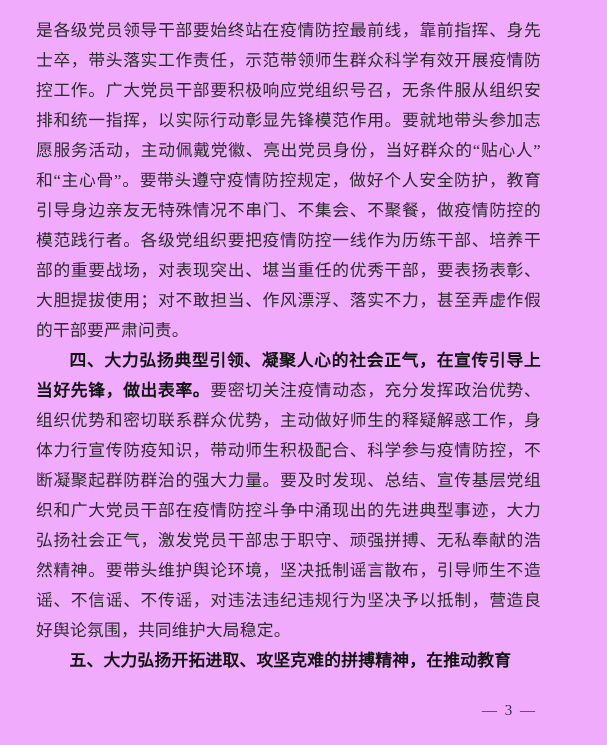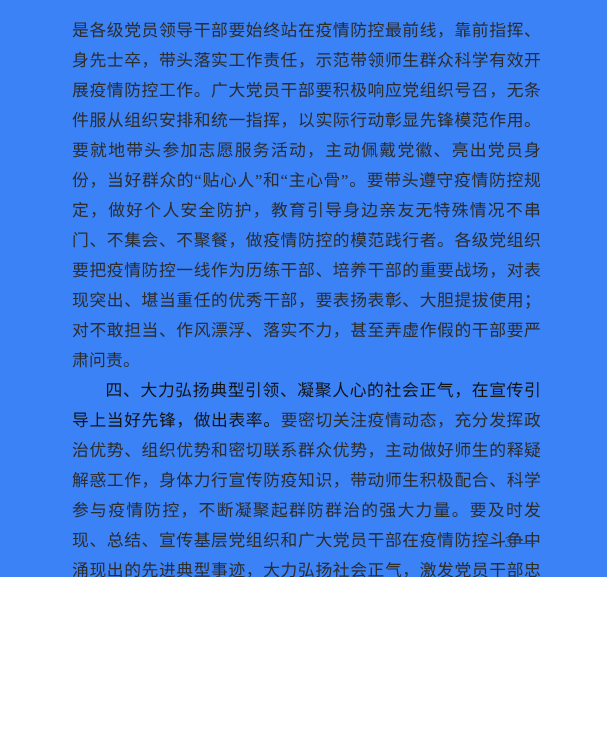--- a/index.html
+++ b/index.html
@@ -3,45 +3,45 @@
 <meta charset="utf-8">
 <style>
   html, body {
     margin: 0;
     padding: 0;
     background: #ffffff;
   }
   .page {
     position: relative;
     width: 607px;
-    height: 577px;
-    background: #3b82f6;
+    height: 745px;
+    background: #f0abfc;
     box-sizing: border-box;
-    padding: 16px 66px 0 72px;
+    padding: 16px 66px 0 36px;
     overflow: hidden;
     font-family: "Liberation Serif", serif;
   }
   .body-text {
     margin: 0;
     font-size: 16.8px;
     line-height: 30px;
     color: #2d2d2d;
     text-align: justify;
     text-justify: inter-character;
     letter-spacing: 0.2px;
   }
   .para-continuation {
     text-indent: 0;
   }
   .para-section {
     text-indent: 2em;
   }
   .section-heading {
     font-family: "Liberation Sans", sans-serif;
-    font-weight: normal;
+    font-weight: bold;
     color: #141414;
   }
   .page-footer {
     position: absolute;
     right: 70px;
     bottom: 26px;
     font-size: 15px;
     letter-spacing: 2px;
     color: #2e3244;
     font-family: "Liberation Serif", serif;

